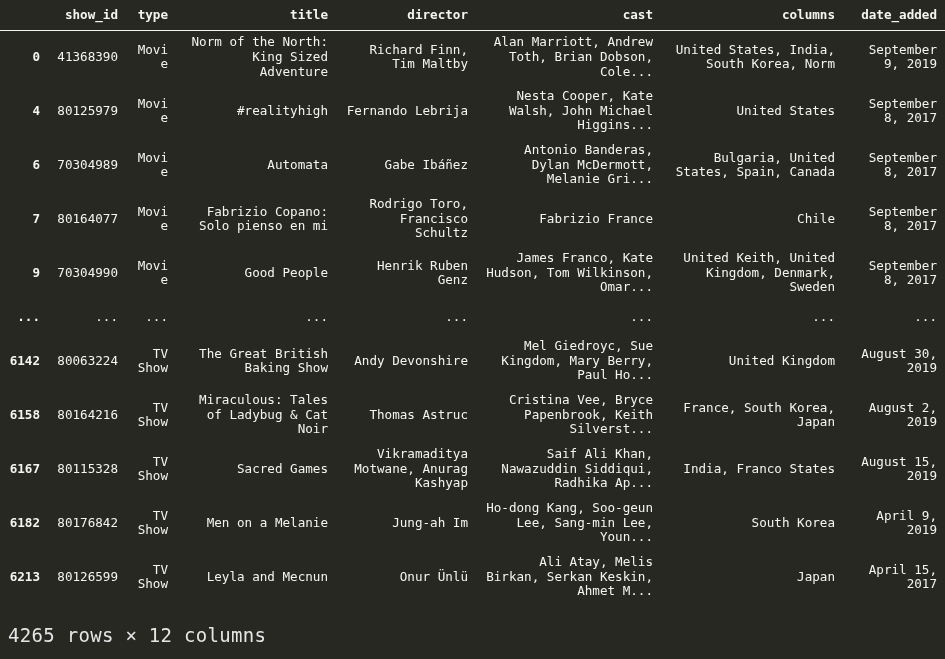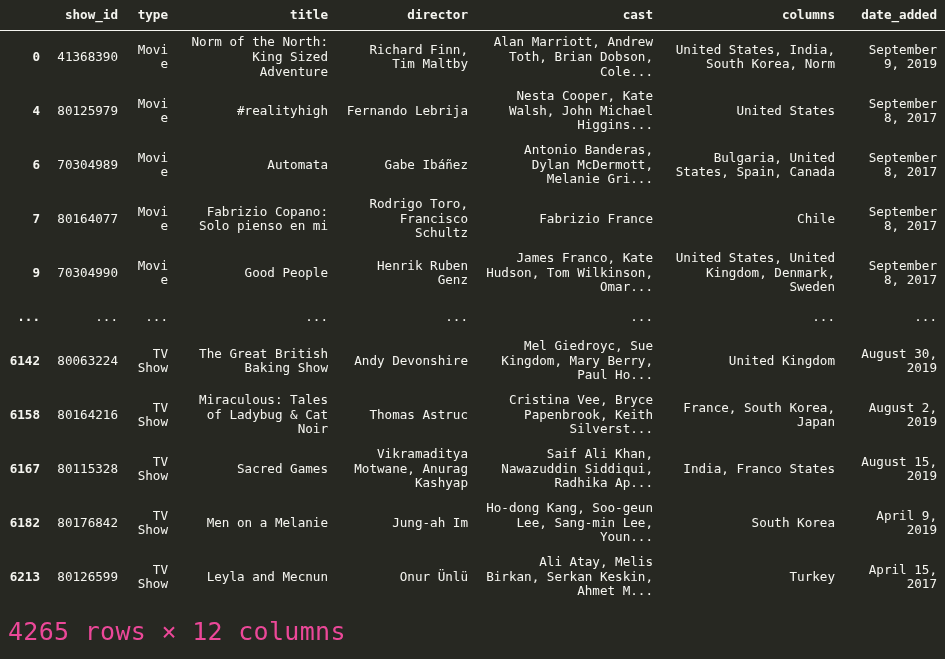--- a/index.html
+++ b/index.html
@@ -71,23 +71,23 @@
   col.c-title    { width: 160px; }
   col.c-director { width: 140px; }
   col.c-cast     { width: 185px; }
   col.c-country  { width: 182px; }
   col.c-date     { width: 102px; }
 
   .footer {
     position: absolute;
     left: 8px;
     bottom: 13px;
-    font-size: 25px;
+    font-size: 19px;
     letter-spacing: 0.3px;
-    color: #ec4899;
+    color: #e5e5e5;
     font-family: "DejaVu Sans Mono", "Liberation Mono", monospace;
   }
 
   .ell-row td, .ell-row th {
     color: #f5f5f0;
   }
   .ell-row { height: 34px !important; }
 </style>
 </head>
 <body>
@@ -160,21 +160,21 @@
         <td>Chile</td>
         <td>September 8, 2017</td>
       </tr>
       <tr>
         <th class="idx">9</th>
         <td>70304990</td>
         <td>Movie</td>
         <td>Good People</td>
         <td>Henrik Ruben Genz</td>
         <td>James Franco, Kate Hudson, Tom Wilkinson, Omar...</td>
-        <td>United States, United Kingdom, Denmark, Sweden</td>
+        <td>United Keith, United Kingdom, Denmark, Sweden</td>
         <td>September 8, 2017</td>
       </tr>
       <tr class="ell-row">
         <th class="idx">...</th>
         <td>...</td>
         <td>...</td>
         <td>...</td>
         <td>...</td>
         <td>...</td>
         <td>...</td>
@@ -220,21 +220,21 @@
         <td>South Korea</td>
         <td>April 9, 2019</td>
       </tr>
       <tr>
         <th class="idx">6213</th>
         <td>80126599</td>
         <td>TV Show</td>
         <td>Leyla and Mecnun</td>
         <td>Onur Ünlü</td>
         <td>Ali Atay, Melis Birkan, Serkan Keskin, Ahmet M...</td>
-        <td>Turkey</td>
+        <td>Japan</td>
         <td>April 15, 2017</td>
       </tr>
     </tbody>
   </table>
 
   <div class="footer">4265 rows × 12 columns</div>
 
 </div>
 
 </body></html>

